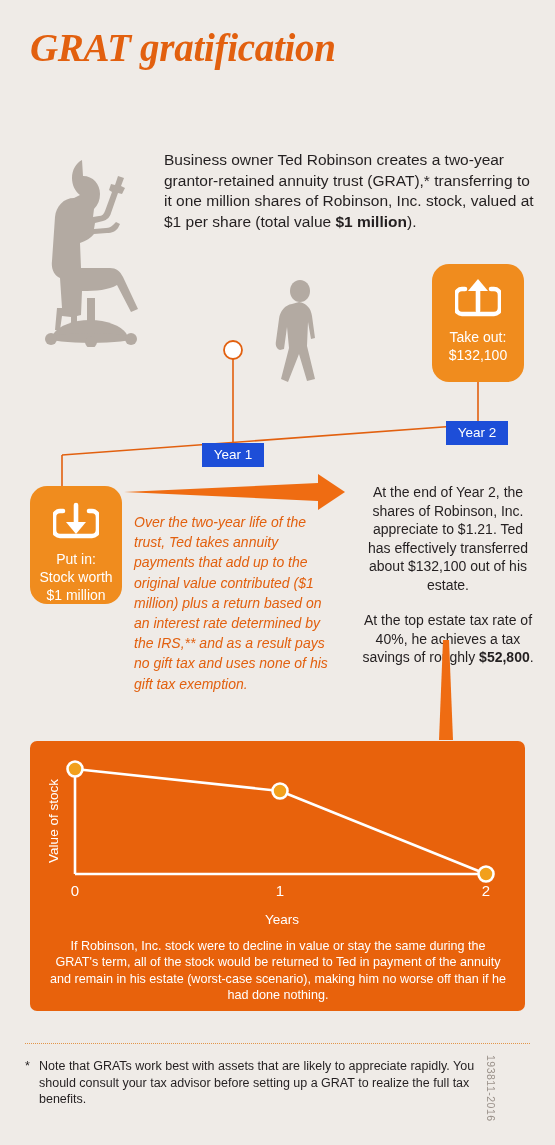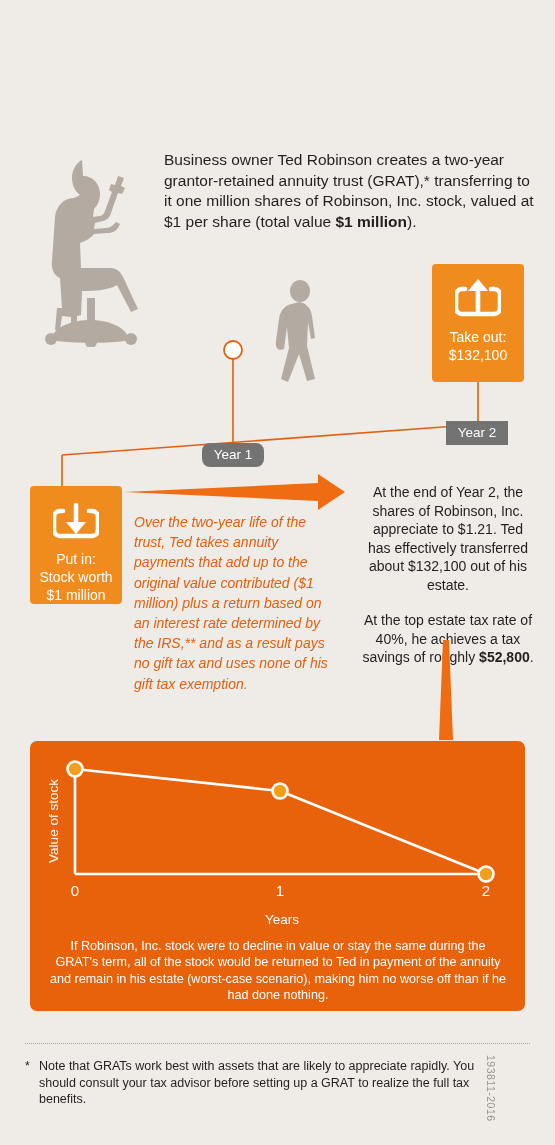--- a/index.html
+++ b/index.html
@@ -64,21 +64,21 @@
     position: absolute;
     left: 0; top: 240px;
     width: 555px; height: 300px;
     overflow: visible;
   }
 
   
   .action-box {
     position: absolute;
     background: #f08c1e;
-    border-radius: 4px;
+    border-radius: 17px;
     color: #ffffff;
     text-align: center;
     font-size: 14px;
     line-height: 18px;
   }
   #takeout-box {
     left: 432px; top: 264px;
     width: 92px; height: 118px;
   }
   #putin-box {
@@ -87,29 +87,29 @@
   }
   .box-icon {
     margin: 14px auto 6px;
     width: 46px; height: 40px;
   }
   .box-label { padding: 0 4px; }
 
   
   .year-chip {
     position: absolute;
-    background: #737373;
+    background: #1d4ed8;
     color: #ffffff;
     font-size: 13.5px;
     line-height: 19px;
     text-align: center;
     padding: 2px 0 3px;
     width: 62px;
   }
-  #year1-chip { left: 202px; top: 443px; border-radius: 8px; }
+  #year1-chip { left: 202px; top: 443px; }
   #year2-chip { left: 446px; top: 421px; }
 
   
   .mid-copy {
     position: absolute;
     left: 134px; top: 512px;
     width: 195px;
     font-size: 14px;
     line-height: 20.2px;
     color: #e2600f;
@@ -188,20 +188,21 @@
     letter-spacing: 0.5px;
     color: #9a918a;
     white-space: nowrap;
   }
 </style>
 </head>
 <body>
 
 <div id="infographic">
 
+  <div class="title">GRAT gratification</div>
 
   <svg class="sil" id="sitting-man" width="122" height="195" viewBox="0 0 122 195" aria-hidden="true">
     <path fill="#b3aaa2" d="M47 8c-6 3-10 10-10 18 0 7 3 13 8 17l-6 3c-10 0-18 8-19 19l-3 44c-1 8 2 14 8 17l2 30h-5l-2 22h5l2-14 9 1v13h6v-14l4-1 1-24c14 0 27-1 35-6l14 27 7-3-15-32c-3-6-7-9-13-9H46l-1-25c6-2 11-5 14-9l13-1c5 0 9-2 11-5l2-4-4-2-3 3c-2 2-4 3-7 3l-12 1 1-6 8-2c4-1 7-4 8-8l7-20 4 1 3-6-4-2 3-8-6-2-3 9-4-1-2 6 3 2-7 19c-1 3-3 5-6 5l-6 1 1-8c4-4 6-9 6-15 0-10-7-18-17-18z"></path>
     <path fill="#b3aaa2" d="M60 146h-8v24h8z"></path>
     <path fill="#b3aaa2" d="M55 168c-17 0-31 6-36 13l-2 4h76l-2-4c-5-7-19-13-36-13z"></path>
     <ellipse fill="#b3aaa2" cx="56" cy="186" rx="42" ry="5"></ellipse>
     <circle fill="#b3aaa2" cx="16" cy="187" r="6"></circle>
     <circle fill="#b3aaa2" cx="56" cy="190" r="6"></circle>
     <circle fill="#b3aaa2" cx="96" cy="187" r="6"></circle>
   </svg>

